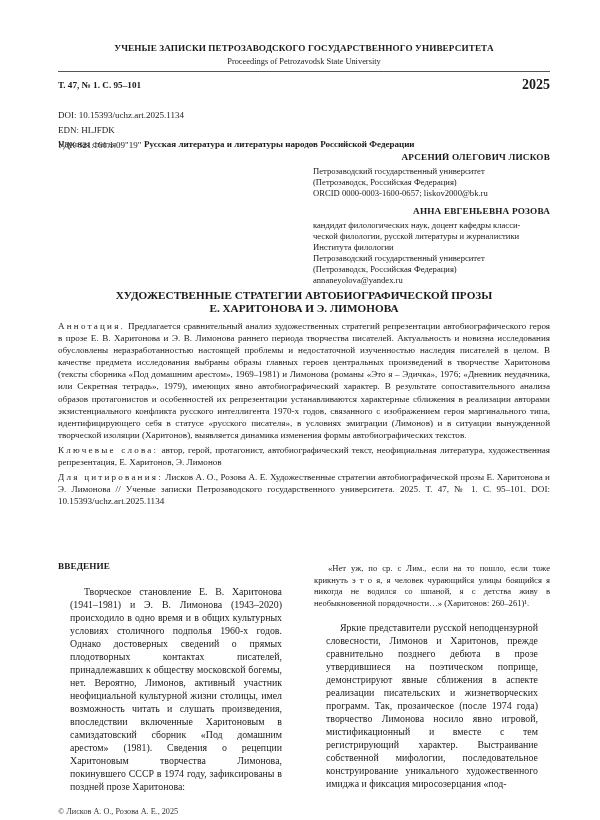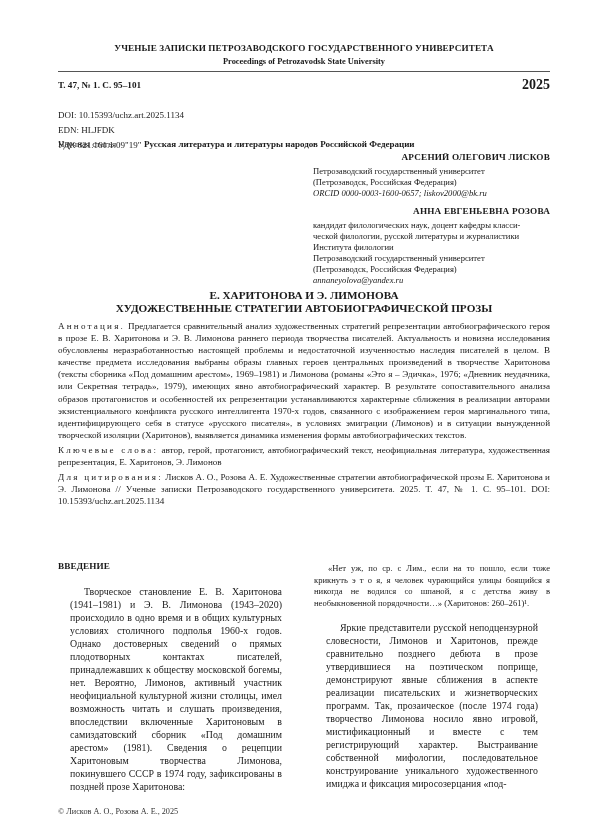--- a/index.html
+++ b/index.html
@@ -2,35 +2,35 @@
 <html><head>
 <meta charset="utf-8">
 <style>
   html, body { margin:0; padding:0; background:#ffffff; }
   body { width:600px; height:820px; overflow:hidden; position:relative;
          font-family:"Liberation Serif", "DejaVu Serif", serif; color:#1a1a1a; }
   .page { position:absolute; left:58px; top:0; width:492px; }
   .journal-title { position:absolute; top:43px; left:0; width:492px; text-align:center;
          font-weight:bold; font-size:9.2px; letter-spacing:0.1px; }
   .journal-sub { position:absolute; top:57px; left:0; width:492px; text-align:center;
-         font-weight:bold; font-size:8.4px; }
+         font-weight:normal; font-size:8.4px; }
   .rule { position:absolute; top:71px; left:0; width:492px; height:0; border-top:1px solid #555; }
   .meta { position:absolute; left:0; font-size:9px; line-height:14px; }
   .vol { top:78px; font-weight:bold; font-size:9.2px; }
   .year { position:absolute; top:78px; right:0; font-weight:bold; font-size:14px; line-height:14px; }
   .rubric-line { top:93px;margin-top:44px; }
   .rubric-line .type { display:inline-block; width:86px; }
   .rubric-line .rubric { font-weight:bold; }
   .doi { top:108px; }
   .edn { top:123px; }
   .udk { top:138px; }
   .author-block { position:absolute; left:255px; width:237px; font-size:8.6px; line-height:11px; }
   .author-name { text-align:right; font-weight:bold; font-size:9.2px; letter-spacing:0.2px; margin-bottom:3px; }
   .author-line { white-space:nowrap; }
-  .author-line.it { font-style:italic; }
+  .author-line.it { }
   .a1 { top:152px; }
   .a2 { top:206px; }
   .title { position:absolute; top:289px; left:0; width:492px; text-align:center; font-weight:bold;
            font-size:11.2px; line-height:13px; }
   .abstract { position:absolute; top:320px; left:0; width:492px; font-size:9.1px; line-height:12.1px; text-align:justify; }
   .abstract p { margin:0 0 3px 0; }
   .spaced { letter-spacing:2.2px; }
   .col { position:absolute; top:560px; width:236px; font-size:9.9px; line-height:13px; text-align:justify; }
   .col-left { left:0; }
   .col-right { left:256px; }
@@ -68,22 +68,22 @@
     <div class="author-name">АННА ЕВГЕНЬЕВНА РОЗОВА</div>
     <div class="author-line">кандидат филологических наук, доцент кафедры класси-</div>
     <div class="author-line">ческой филологии, русской литературы и журналистики</div>
     <div class="author-line">Института филологии</div>
     <div class="author-line">Петрозаводский государственный университет</div>
     <div class="author-line">(Петрозаводск, Российская Федерация)</div>
     <div class="author-line it">annaneyolova@yandex.ru</div>
   </div>
 
   <div class="title">
+    <div>ХУДОЖЕСТВЕННЫЕ СТРАТЕГИИ АВТОБИОГРАФИЧЕСКОЙ ПРОЗЫ</div>
     <div>Е. ХАРИТОНОВА И Э. ЛИМОНОВА</div>
-    <div>ХУДОЖЕСТВЕННЫЕ СТРАТЕГИИ АВТОБИОГРАФИЧЕСКОЙ ПРОЗЫ</div>
   </div>
 
   <div class="abstract">
     <p><span class="spaced">Аннотация.</span> <span>Предлагается сравнительный анализ художественных стратегий репрезентации автобиографического героя в прозе Е. В. Харитонова и Э. В. Лимонова раннего периода творчества писателей. Актуальность и новизна исследования обусловлены неразработанностью настоящей проблемы и недостаточной изученностью наследия писателей в целом. В качестве предмета исследования выбраны образы главных героев центральных произведений в творчестве Харитонова (тексты сборника «Под домашним арестом», 1969–1981) и Лимонова (романы «Это я – Эдичка», 1976; «Дневник неудачника, или Секретная тетрадь», 1979), имеющих явно автобиографический характер. В результате сопоставительного анализа образов протагонистов и особенностей их репрезентации устанавливаются характерные сближения в реализации авторами экзистенциального конфликта русского интеллигента 1970-х годов, связанного с изображением героя маргинального типа, идентифицирующего себя в статусе «русского писателя», в условиях эмиграции (Лимонов) и в ситуации вынужденной творческой изоляции (Харитонов), выявляется динамика изменения формы автобиографических текстов.</span></p>
     <p><span class="spaced">Ключевые слова:</span> <span>автор, герой, протагонист, автобиографический текст, неофициальная литература, художественная репрезентация, Е. Харитонов, Э. Лимонов</span></p>
     <p><span class="spaced">Для цитирования:</span> <span>Лисков А. О., Розова А. Е. Художественные стратегии автобиографической прозы Е. Харитонова и Э. Лимонова // Ученые записки Петрозаводского государственного университета. 2025. Т. 47, № 1. С. 95–101. DOI: 10.15393/uchz.art.2025.1134</span></p>
   </div>
 
   <div class="col col-left">
     <div class="section-heading">ВВЕДЕНИЕ</div>

